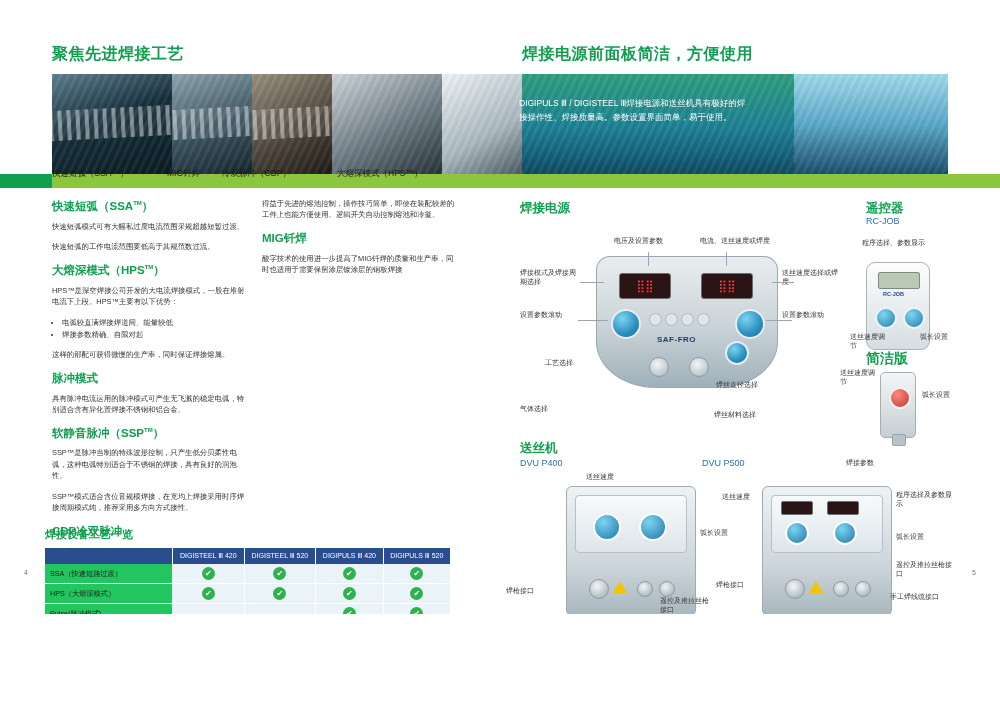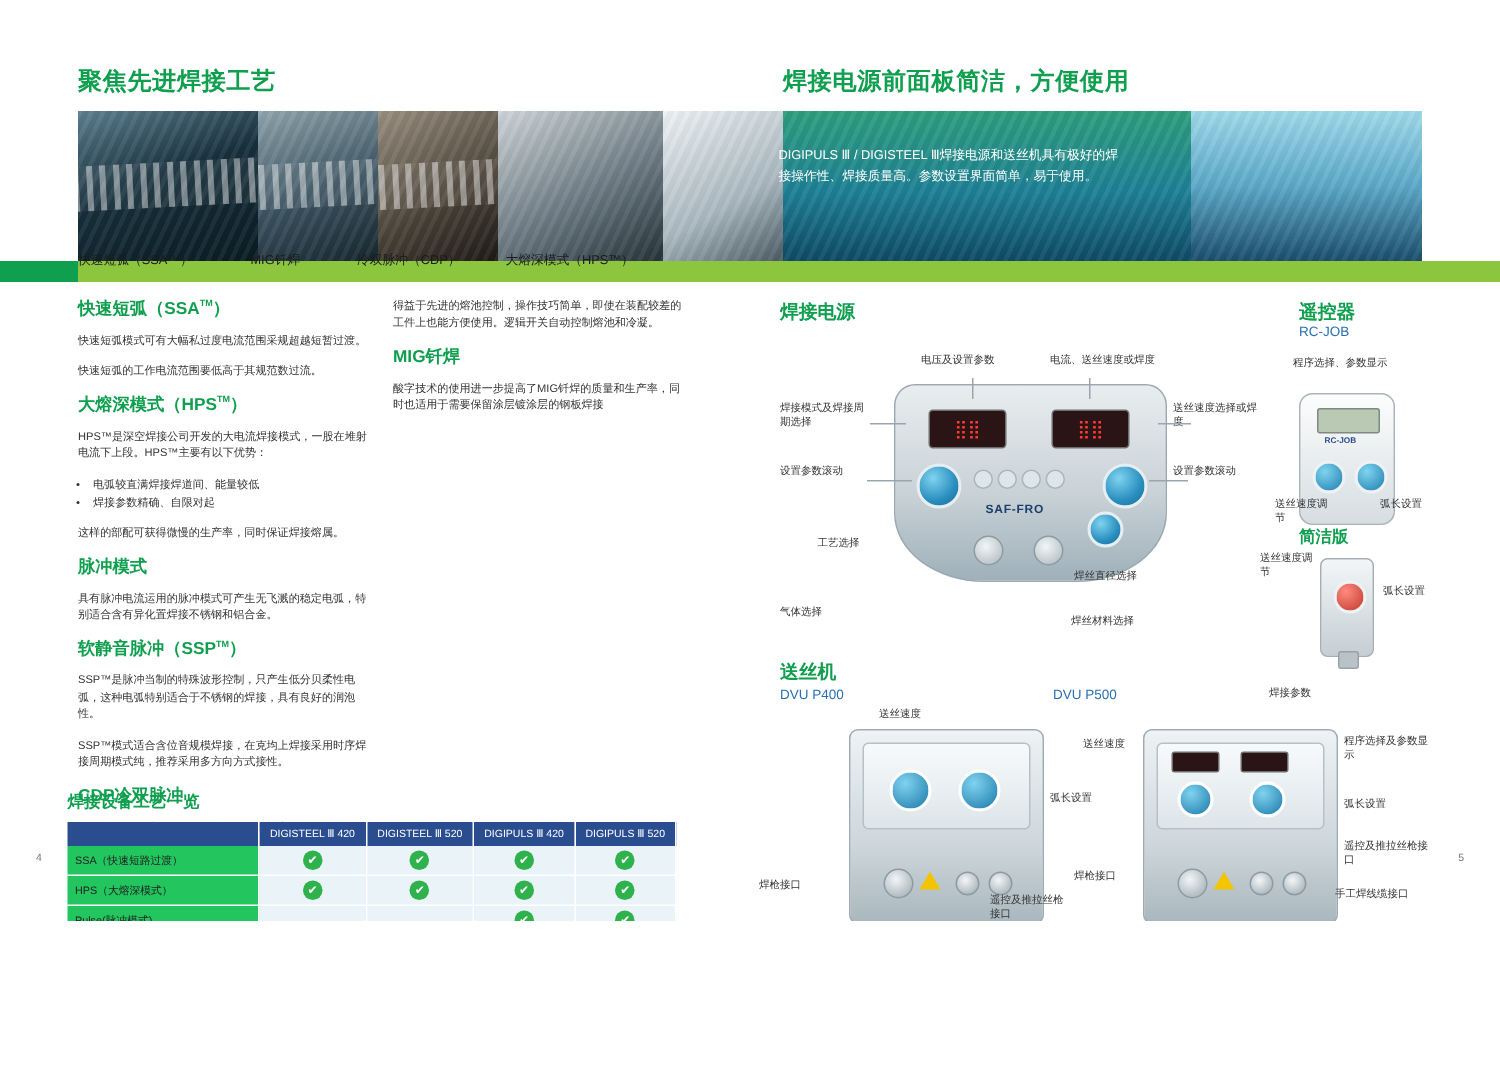--- a/index.html
+++ b/index.html
@@ -85,21 +85,21 @@
     left: 52px;
     top: 168px;
     width: 470px;
     height: 18px;
     font-size: 8.5px;
     color: #1b1b1b;
   }
   .strip-captions span { position: absolute; top: 0; }
   .sc1 { left: 0; }
   .sc2 { left: 115px; }
-  .sc3 { left: 186px; }
+  .sc3 { left: 170px; }
   .sc4 { left: 285px; }
 
   
   .greenbar {
     position: absolute;
     left: 0;
     top: 174px;
     width: 1000px;
     height: 14px;
     background: #8cc63e;
@@ -517,21 +517,21 @@
             <td><span class="tick">✔</span></td>
             <td><span class="tick">✔</span></td>
           </tr>
         </tbody>
     </table>
   </div>
 
   <div class="r-title" style="left:520px; top:200px;">焊接电源</div>
   <div class="r-title" style="left:866px; top:200px;">遥控器</div>
   <div class="r-sub" style="left:866px; top:216px;">RC-JOB</div>
-  <div class="r-title" style="left:866px; top:350px; font-size:11px;">简洁版</div>
+  <div class="r-title" style="left:866px; top:350px; font-size:14px;">简洁版</div>
 
   <div class="psu">
     <div class="screen s1">⣿⣿</div>
     <div class="screen s2">⣿⣿</div>
     <div class="knob k1"></div>
     <div class="knob k2"></div>
     <div class="knob k3"></div>
     <div class="smallbtn" style="left:52px; top:56px;"></div>
     <div class="smallbtn" style="left:68px; top:56px;"></div>
     <div class="smallbtn" style="left:84px; top:56px;"></div>

